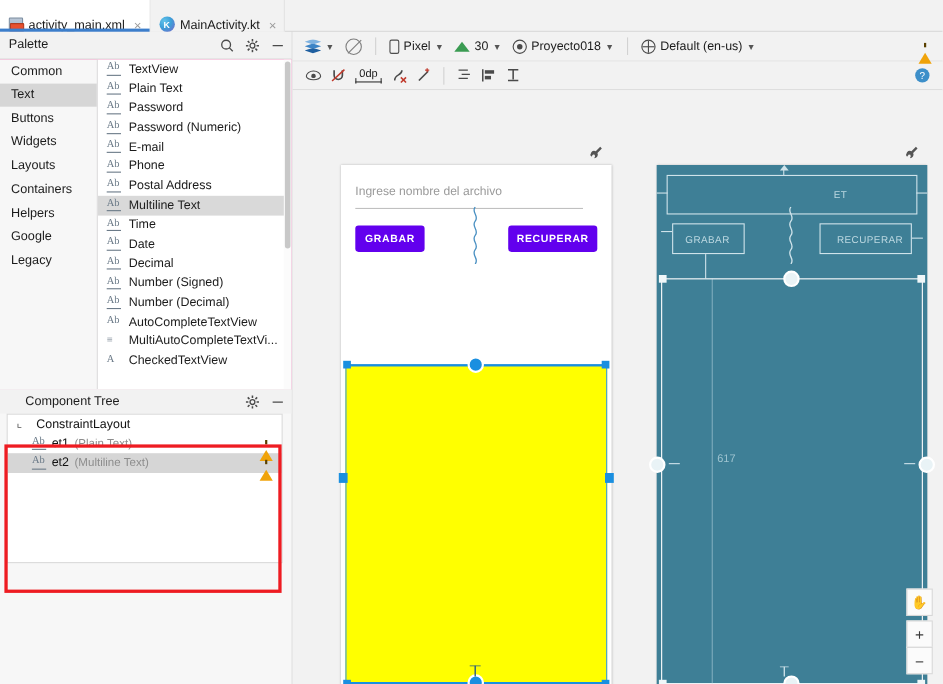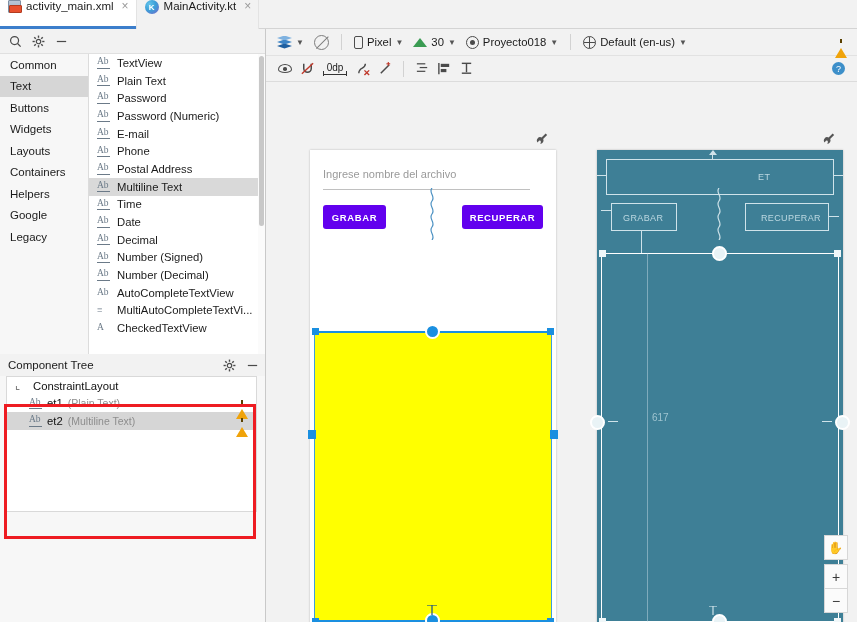--- a/index.html
+++ b/index.html
@@ -13,21 +13,21 @@
   }
   #app { position: relative; width: 857px; height: 622px; }
 
   
   .tabbar {
     position: absolute; left: 0; top: 0; width: 857px; height: 29px;
     background: #f2f2f2; border-bottom: 1px solid #d4d4d4;
     display: flex; align-items: stretch;
   }
   .tab {
-    display: flex; align-items: flex-start; gap: 5px;
+    display: flex; align-items: flex-end; gap: 5px;
     padding: 0 7px 0 8px; height: 29px;
     background: #f2f2f2; position: relative; cursor: default;
     border-right: 1px solid #e3e3e3;
   }
   .tab.active { background: #ffffff; }
   .tab.active:after {
     content: ""; position: absolute; left: 0; right: 0; bottom: 0;
     height: 3px; background: #3c7ecb;
   }
   .tab-label { font-size: 11.5px; color: #1b1b1b; white-space: nowrap; }
@@ -99,21 +99,21 @@
     background: #c8c8c8; border-radius: 3px;
   }
 
   
   .ctree-wrap { position: absolute; left: 0; top: 325px; right: 0; bottom: 0; background: #f7f7f7; }
   .ctree-highlight {
     position: absolute; left: 4px; top: 50px; width: 252px; height: 135px;
     border: 3px solid #ee1c22; pointer-events: none; z-index: 5;
   }
   .ctree-header {
-    height: 22px; display: flex; align-items: center; padding: 0 6px 0 8px;
+    height: 22px; display: flex; align-items: center; padding: 0 6px 0 23px;
     background: #f2f2f2;
   }
   .ctree-body {
     position: absolute; left: 6px; right: 8px; top: 22px; bottom: 110px;
     background: #ffffff; border: 1px solid #d9d9d9;
   }
   .tree-row {
     height: 17.6px; display: flex; align-items: center; gap: 5px;
     font-size: 11.3px; color: #111;
   }
@@ -291,20 +291,21 @@
     <div class="tab">
       <span class="kticon"></span>
       <span class="tab-label">MainActivity.kt</span>
       <span class="tab-close">×</span>
     </div>
   </div>
 
   <div class="left-panel">
 
     <div class="panel-header">
+      <span class="panel-title">Palette</span>
       <span class="hdr-icons">
         <span class="icon-btn">
           <svg width="13" height="13" viewBox="0 0 14 14">
               <circle cx="6" cy="6" r="4.3" fill="none" stroke="#4a4a4a" stroke-width="1.3"></circle>
               <line x1="9.2" y1="9.2" x2="12.5" y2="12.5" stroke="#4a4a4a" stroke-width="1.3"></line>
             </svg>
         </span>
         <span class="icon-btn">
           <svg width="13" height="13" viewBox="0 0 14 14">
               <circle cx="7" cy="7" r="2.4" fill="none" stroke="#4a4a4a" stroke-width="1.3"></circle>

